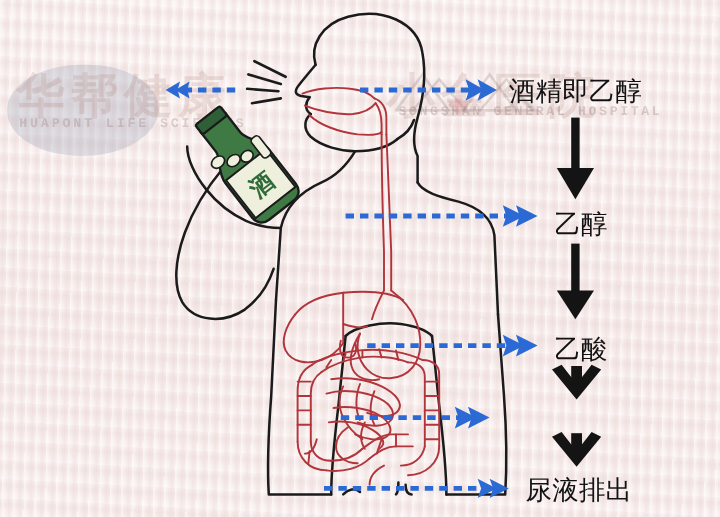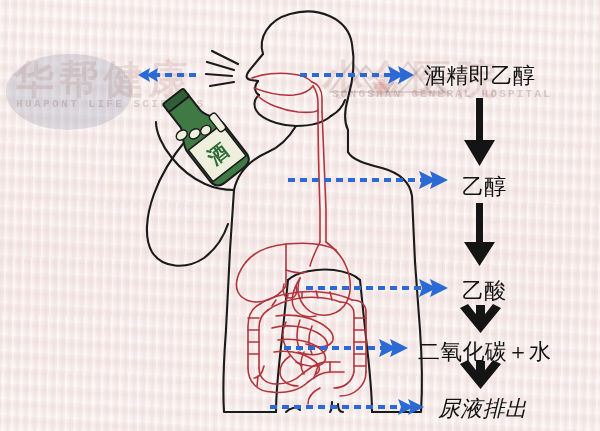--- a/index.html
+++ b/index.html
@@ -41,21 +41,21 @@
   
   .rlabel{
     position:absolute;white-space:nowrap;color:#121212;
     font-family:"DejaVu Sans","Liberation Sans",sans-serif;
     font-size:22px;font-weight:500;letter-spacing:.01em;
   }
   #lab-ethanol-title{left:424px;top:61px;}
   #lab-ethanol{left:462px;top:172px;}
   #lab-acetic{left:462px;top:276px;}
   #lab-co2{left:418px;top:337px;}
-  #lab-urine{left:438px;top:394px;font-style:italic;}
+  #lab-urine{left:438px;top:394px;}
   #lab-breath{left:58px;top:60px;font-size:23px;letter-spacing:.04em;}
 </style>
 </head>
 <body>
 
 <div id="stage">
 
   <div class="wm" id="wm-left-blob"></div>
   <div class="wm wm-cn" id="wm-left-cn">华帮健康</div>
   <div class="wm wm-en" id="wm-left-en">HUAPONT LIFE SCIENCES</div>
@@ -325,17 +325,16 @@
     </g>
   </svg>
 
 
   <div class="rlabel" id="lab-ethanol-title">酒精即乙醇</div>
 
   <div class="rlabel" id="lab-acetic">乙酸</div>
 
   <div class="rlabel" id="lab-ethanol">乙醇</div>
 
-  <div class="rlabel" id="lab-co2">二氧化碳＋水</div>
 
   <div class="rlabel" id="lab-urine">尿液排出</div>
 
 </div>
 
 </body></html>

